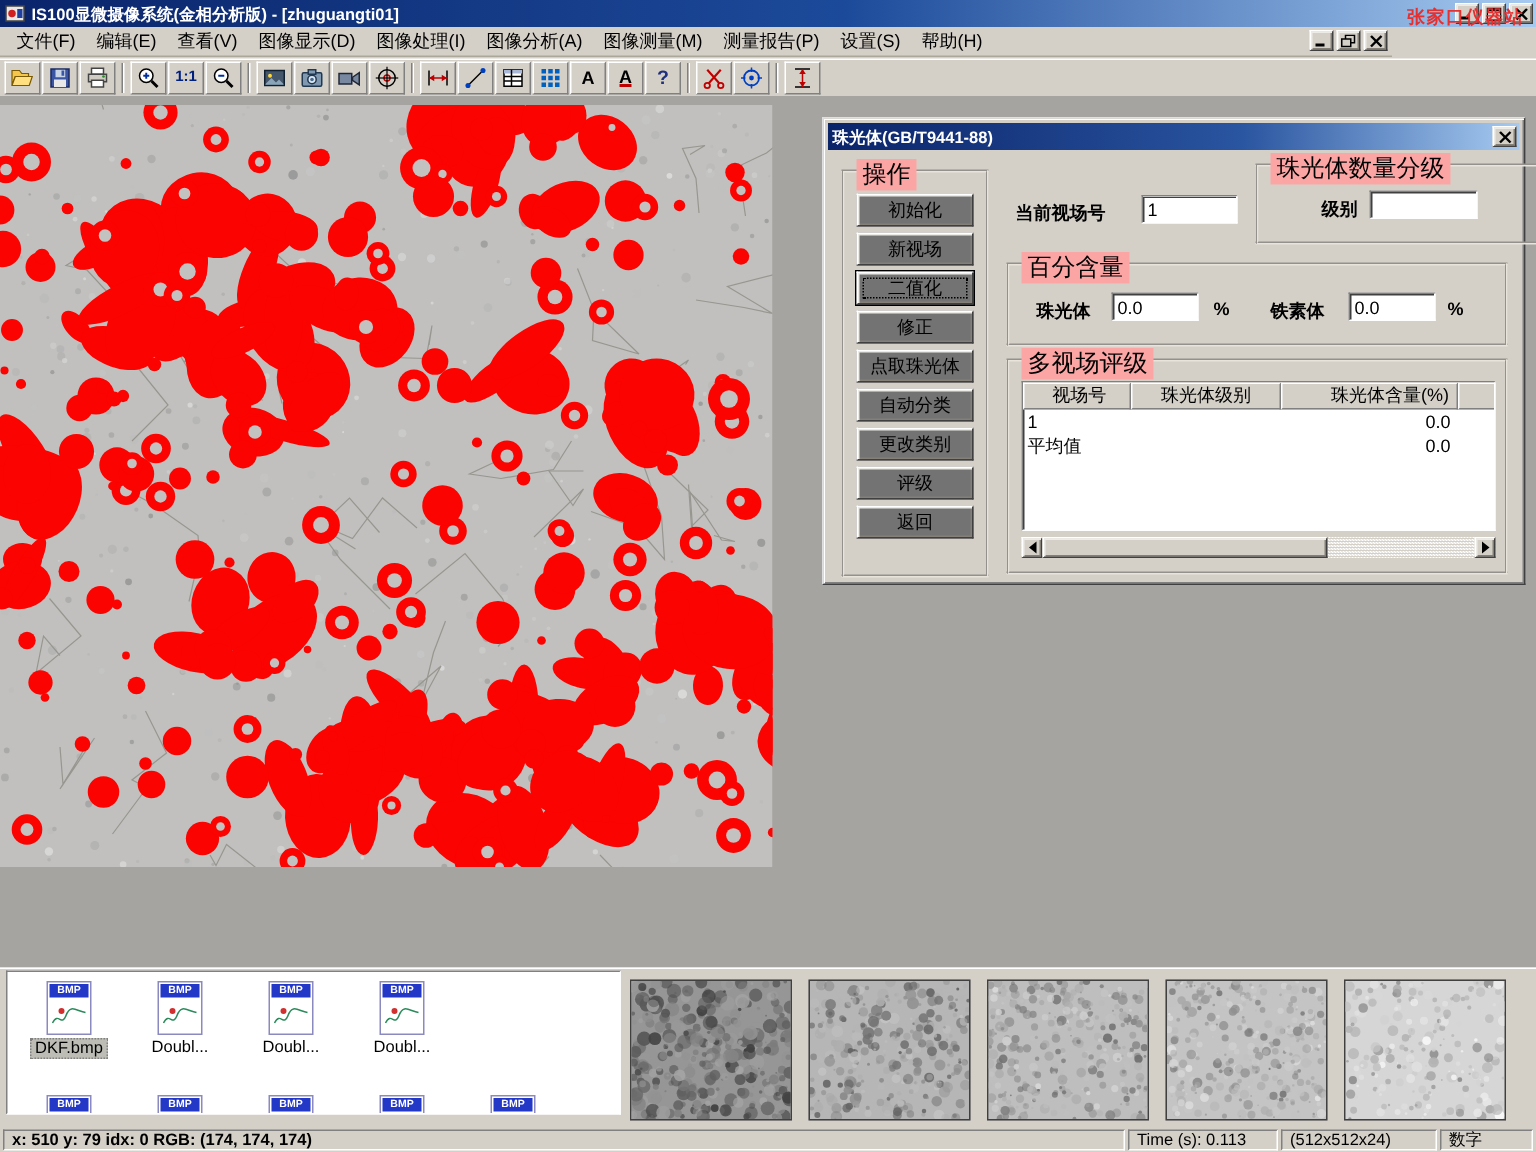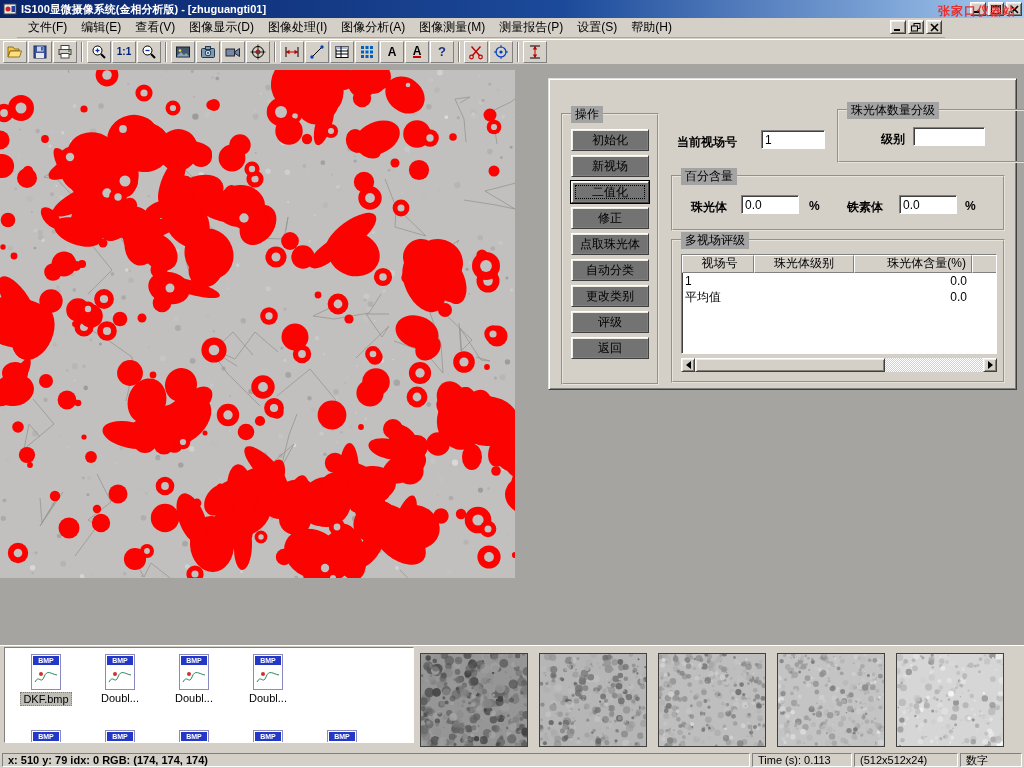--- a/index.html
+++ b/index.html
@@ -9,21 +9,21 @@
   .raised { background:#d4d0c8; border:1px solid; border-color:#ffffff #404040 #404040 #ffffff; box-shadow:inset 1px 1px 0 #ecebe5, inset -1px -1px 0 #848078; }
 
   
   .titlebar { position:absolute; left:0; top:0; width:1024px; height:18px; background:linear-gradient(90deg,#0a246a 0%,#1c4a9a 55%,#a6caf0 100%); display:flex; align-items:center; padding:0 3px; }
   .title-text { color:#fff; font-weight:bold; font-size:11px; margin-left:4px; white-space:nowrap; }
   .tb-btns { position:absolute; right:2px; top:2px; display:flex; gap:2px; }
   .winbtn { width:16px; height:14px; display:flex; align-items:center; justify-content:center; padding:0; cursor:default; }
   .watermark { position:absolute; left:938px; top:3px; color:#e63030; font-weight:bold; font-size:12px; z-index:60; pointer-events:none; letter-spacing:1px; }
 
   
-  .menubar { position:absolute; left:0; top:18px; width:928px; height:20px; background:#d4d0c8; display:flex; align-items:center; padding-left:4px; border-bottom:1px solid #aca899;margin-left:17px; }
+  .menubar { position:absolute; left:0; top:18px; width:928px; height:20px; background:#d4d0c8; display:flex; align-items:center; padding-left:4px; border-bottom:1px solid #aca899; }
   .menu-item { padding:2px 7px; white-space:nowrap; }
   .mdi-btns { position:absolute; right:3px; top:2px; display:flex; gap:2px; }
 
   
   .toolbar { position:absolute; left:0; top:39px; width:1024px; height:25px; background:#d4d0c8; border-top:1px solid #fff; display:flex; align-items:center; padding-left:3px; gap:1px; }
   .tbtn { width:24px; height:22px; display:flex; align-items:center; justify-content:center; background:#d4d0c8; border:1px solid; border-color:#ffffff #808080 #808080 #ffffff; cursor:default; }
   .tb-sep { width:2px; height:20px; border-left:1px solid #808080; border-right:1px solid #ffffff; margin:0 3px; }
   .tglyph { font-weight:bold; font-size:10px; line-height:10px; }
 
   
@@ -31,21 +31,21 @@
   #metallo { position:absolute; left:0; top:6px; width:515px; height:508px; display:block; }
 
   
   .dialog { position:absolute; left:548px; top:78px; width:469px; height:312px; background:#d4d0c8; border:1px solid; border-color:#dfdfdf #404040 #404040 #dfdfdf; box-shadow:inset 1px 1px 0 #fff, inset -1px -1px 0 #808080; z-index:10; }
   .dlg-title { position:absolute; left:3px; top:3px; right:3px; height:18px; background:linear-gradient(90deg,#0a246a 0%,#2a55a0 60%,#a6caf0 100%); display:flex; align-items:center; padding:0 3px; }
   .dlg-title-text { color:#fff; font-weight:bold; font-size:11px; }
   .dlg-close { position:absolute; right:2px; top:2px; }
   .dlg-body { position:absolute; left:3px; top:21px; right:3px; bottom:3px; }
 
   .grp { position:absolute; border:2px groove #e8e4dc; }
-  .grp-label { position:absolute; top:-9px; left:8px; background:#a3a3a3; padding:0 4px; font-size:12px; white-space:nowrap; }
+  .grp-label { position:absolute; top:-9px; left:8px; background:#fca5a5; padding:0 4px; font-size:16px; white-space:nowrap; }
 
   .op-grp { left:9px; top:13px; width:98px; height:272px; display:flex; flex-direction:column; align-items:center; gap:4px; padding-top:14px; }
   .win-btn { width:78px; height:22px; flex:0 0 22px; background:#737373; border:1px solid; border-color:#ffffff #404040 #404040 #ffffff; box-shadow:inset 1px 1px 0 #ecebe5, inset -1px -1px 0 #848078; font-size:12px; text-align:center; line-height:20px; cursor:default; position:relative; white-space:nowrap; overflow:hidden; font-family:inherit; }
   .win-btn.focused { box-shadow:0 0 0 1px #000, inset 1px 1px 0 #ecebe5, inset -1px -1px 0 #848078; }
   .win-btn.focused::after { content:""; position:absolute; left:3px; top:3px; right:3px; bottom:3px; border:1px dotted #000; }
 
   .dlg-label { position:absolute; white-space:nowrap; font-size:12px;font-weight:bold; }
   .field { position:absolute; height:19px; background:#fff; border:1px solid; border-color:#808080 #ffffff #ffffff #808080; box-shadow:inset 1px 1px 0 #404040; font-size:12px; padding:0 3px; font-family:inherit; }
 
   .grade-grp { left:285px; top:9px; width:192px; height:54px; }
@@ -1139,20 +1139,29 @@
       <circle cx="494" cy="57" r="7.3" fill="#fb0300"></circle>
       <circle cx="494" cy="57" r="3.1" fill="#c3c2c0"></circle>
       <circle cx="274" cy="338" r="9.9" fill="#fb0300"></circle>
       <circle cx="274" cy="338" r="4.1" fill="#c3c2c0"></circle>
       <circle cx="438" cy="374" r="11.8" fill="#fb0300"></circle>
       <circle cx="338" cy="234" r="10.4" fill="#fb0300"></circle>
       <circle cx="338" cy="234" r="4.4" fill="#c3c2c0"></circle>
     </svg>
 
   <div class="dialog" style="left:548px; top:14px;">
+    <div class="dlg-title">
+      <span class="dlg-title-text">珠光体(GB/T9441-88)</span>
+      <button class="winbtn raised dlg-close">
+          <svg width="9" height="9" viewBox="0 0 9 9">
+            <line x1="1" y1="1" x2="8" y2="8" stroke="#000" stroke-width="1.6"></line>
+            <line x1="8" y1="1" x2="1" y2="8" stroke="#000" stroke-width="1.6"></line>
+          </svg>
+        </button>
+    </div>
     <div class="dlg-body">
 
       <div class="grp op-grp">
         <span class="grp-label">操作</span>
         <button class="win-btn">初始化</button>
         <button class="win-btn">新视场</button>
         <button class="win-btn focused">二值化</button>
         <button class="win-btn">修正</button>
         <button class="win-btn">点取珠光体</button>
         <button class="win-btn">自动分类</button>

